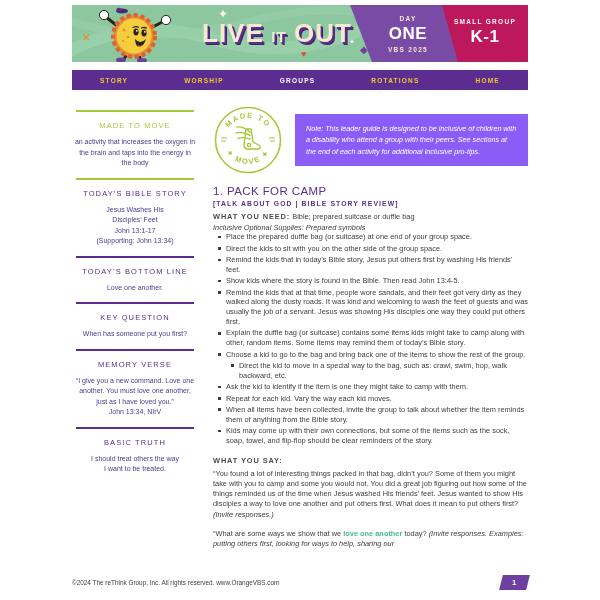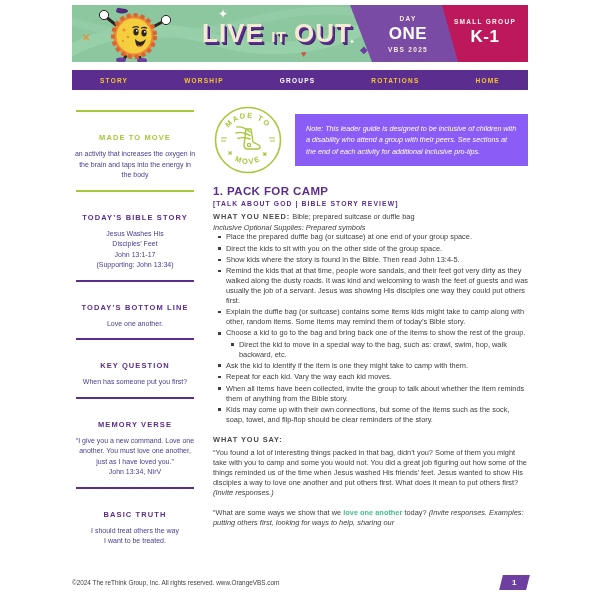--- a/index.html
+++ b/index.html
@@ -59,36 +59,36 @@
 
   
   .columns { position:absolute; left:72px; top:103px; width:456px; display:flex; gap:15px; }
 
   
   .sidebar { width:126px; flex:none; text-align:center; }
   .side-divider { height:2px; margin:7px 4px; }
   .side-divider.green  { background:#A6C93C; }
   .side-divider.purple { background:#5B2D8E; }
   .side-heading {
-    font-size:7.5px; font-weight:bold; letter-spacing:1.1px; color:#5B2D8E; margin:21px 0 7px;
+    font-size:7.5px; font-weight:normal; letter-spacing:1.1px; color:#5B2D8E; margin:9px 0 7px;
   }
   .side-heading.green { color:#A6C93C; }
   .side-body {
     font-size:7px; line-height:1.5; color:#4A3B8F; white-space:pre-line; margin:0 2px 9px;
   }
 
   
   .main { flex:1; min-width:0; }
   .badge-row { display:flex; gap:12px; align-items:center; margin:2px 0 10px; }
   .note-box {
     flex:1; background:#8b5cf6; color:#FFFFFF; font-style:italic;
     font-size:7.2px; line-height:1.55; padding:9px 11px;
   }
   .activity-title {
-    font-size:11.5px; font-weight:bold; color:#5B2D8E; letter-spacing:.4px; margin:4px 0 3px;
+    font-size:11.5px; font-weight:normal; color:#5B2D8E; letter-spacing:.4px; margin:4px 0 3px;
   }
   .activity-subtitle {
     font-size:6.8px; font-weight:bold; color:#5B2D8E; letter-spacing:1.1px; margin-bottom:5px;
   }
   .need-line { font-size:7.4px; color:#3D3D3D; line-height:1.4; }
   .mini-label { font-weight:bold; letter-spacing:.9px; color:#4a4a4a; }
   .optional-line { font-size:7.4px; color:#3D3D3D; font-style:italic; margin-top:1px; }
   .section-label {
     font-size:7.4px; font-weight:bold; letter-spacing:.9px; color:#4a4a4a; margin:10px 0 3px;
   }
@@ -255,20 +255,21 @@
       <div class="activity-subtitle">[TALK ABOUT GOD | BIBLE STORY REVIEW]</div>
 
       <div class="need-line">
         <span class="mini-label">WHAT YOU NEED:</span><span> Bible; prepared suitcase or duffle bag</span>
       </div>
       <div class="optional-line">Inclusive Optional Supplies: Prepared symbols</div>
 
       <ul class="do-list">
         <li><span>Place the prepared duffle bag (or suitcase) at one end of your group space.</span></li>
         <li><span>Direct the kids to sit with you on the other side of the group space.</span></li>
+        <li><span>Remind the kids that in today’s Bible story, Jesus put others first by washing His friends’ feet.</span></li>
         <li><span>Show kids where the story is found in the Bible. Then read John 13:4-5.</span></li>
         <li><span>Remind the kids that at that time, people wore sandals, and their feet got very dirty as they walked along the dusty roads. It was kind and welcoming to wash the feet of guests and was usually the job of a servant. Jesus was showing His disciples one way they could put others first.</span></li>
         <li><span>Explain the duffle bag (or suitcase) contains some items kids might take to camp along with other, random items. Some items may remind them of today’s Bible story.</span></li>
         <li>
           <span>Choose a kid to go to the bag and bring back one of the items to show the rest of the group.</span>
           <ul class="sub-list">
             <li><span>Direct the kid to move in a special way to the bag, such as: crawl, swim, hop, walk backward, etc.</span></li>
           </ul>
         </li>
         <li><span>Ask the kid to identify if the item is one they might take to camp with them.</span></li>

